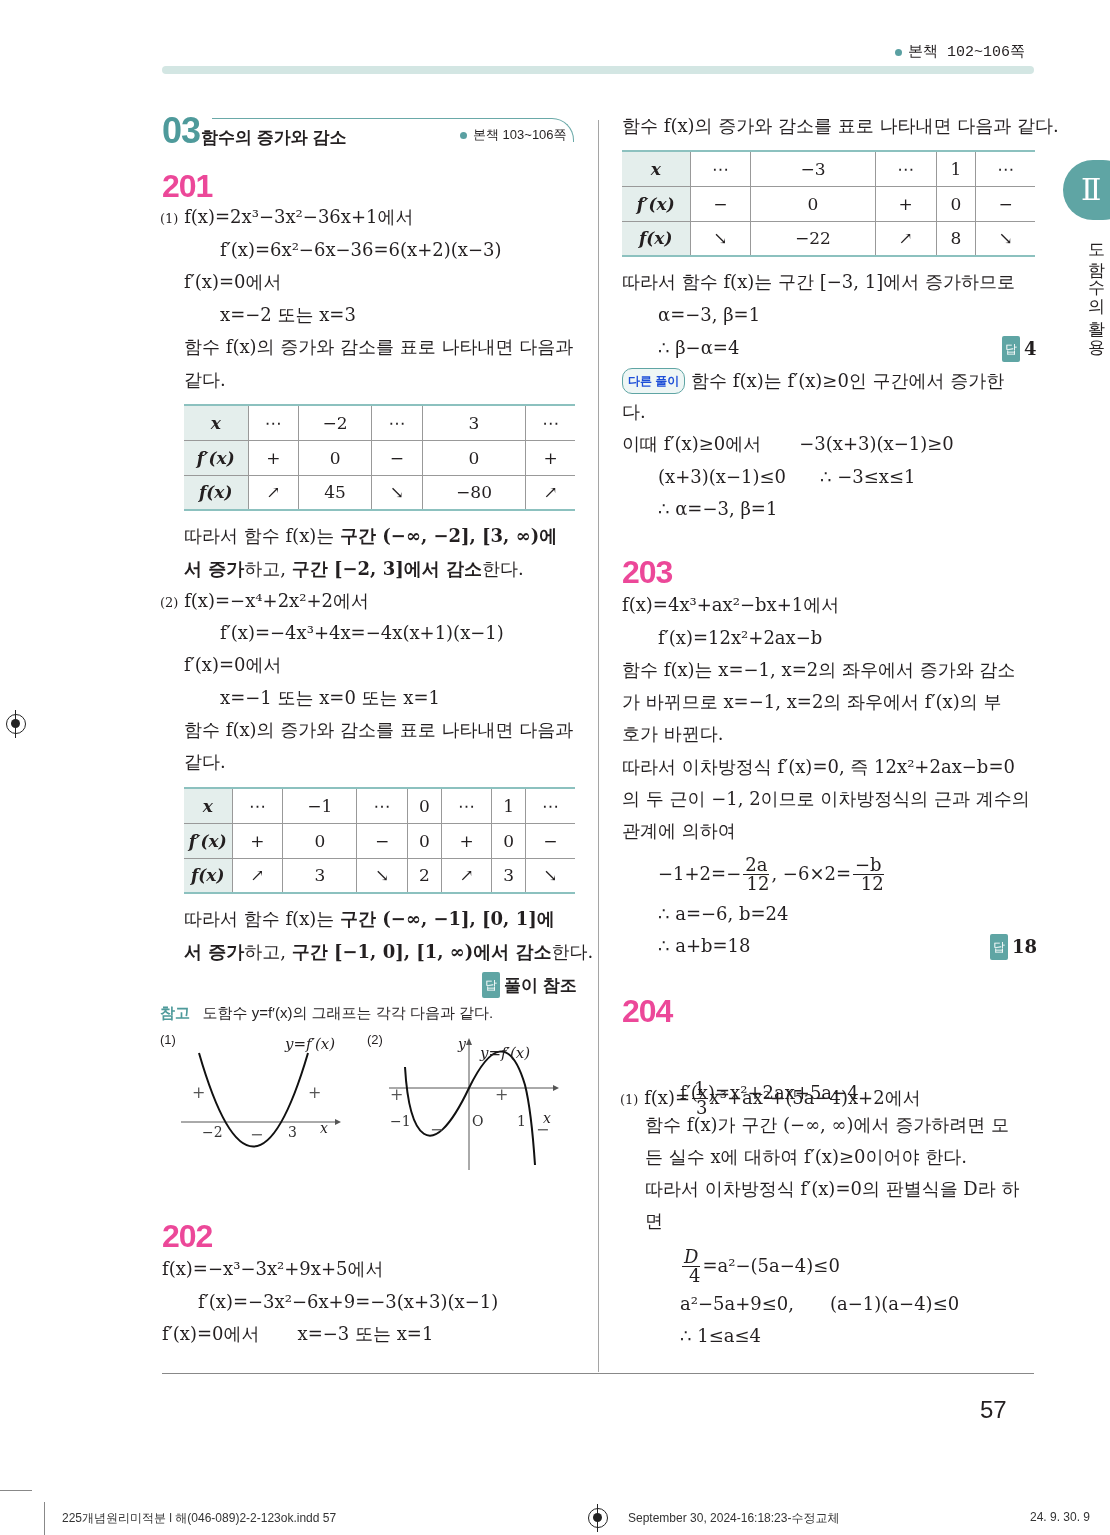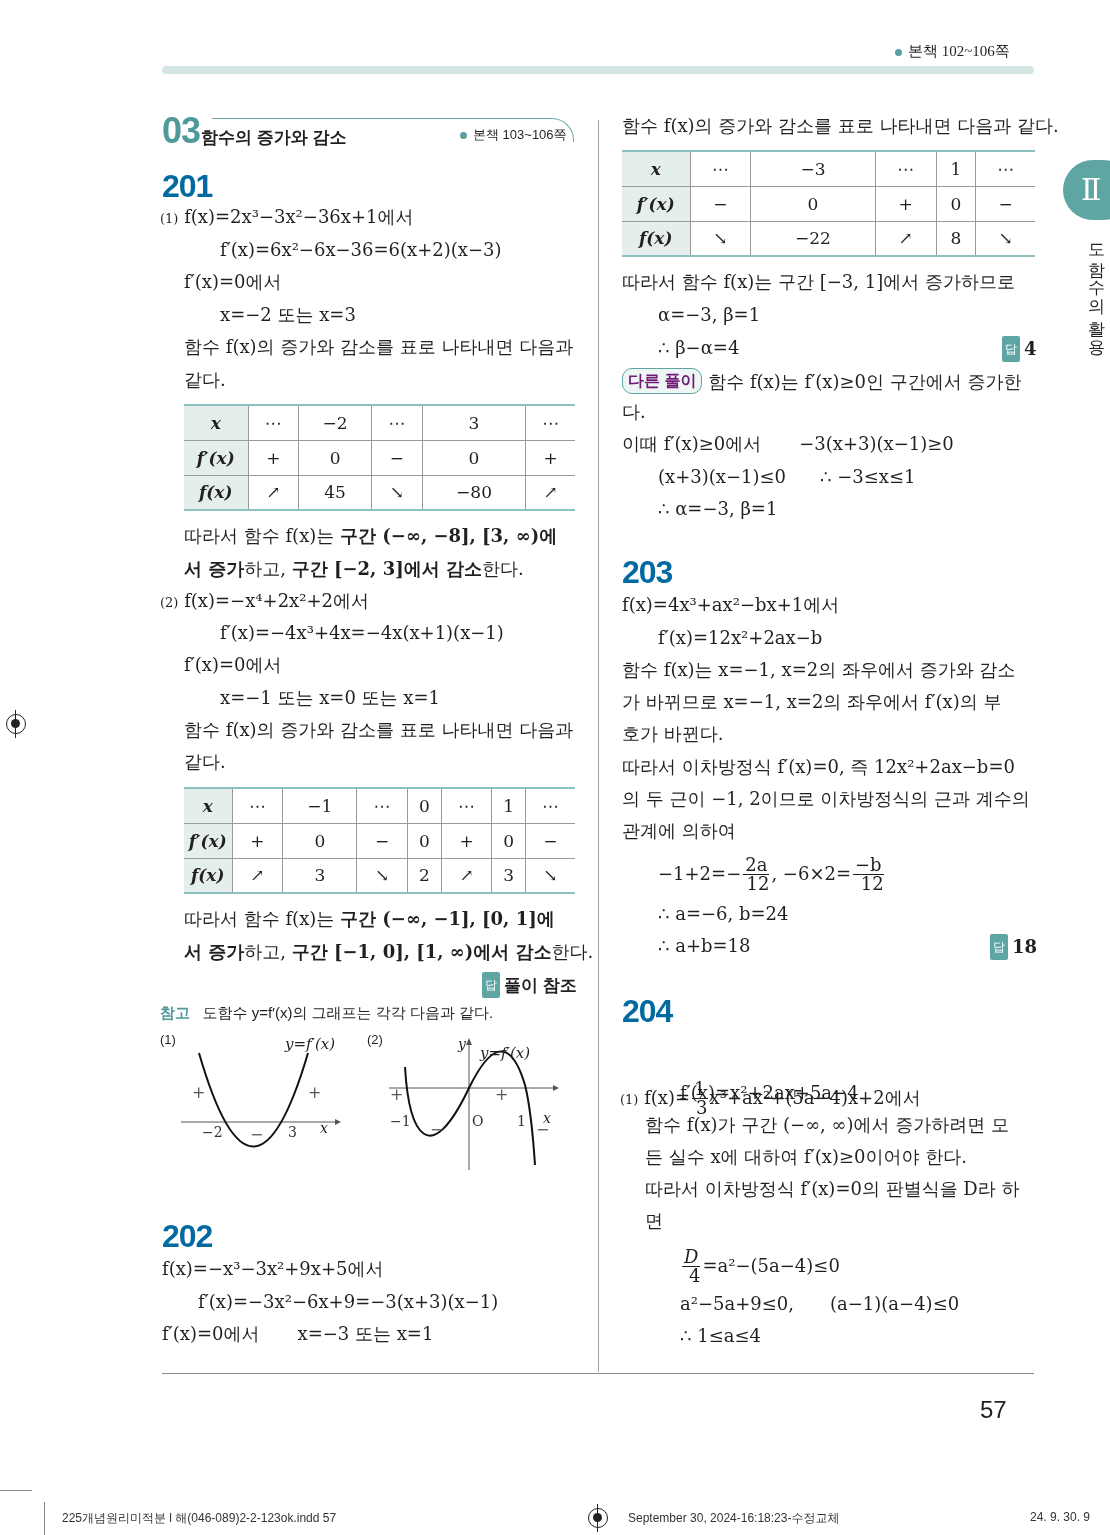--- a/index.html
+++ b/index.html
@@ -2,53 +2,53 @@
 <html><head>
 <meta charset="utf-8">
 <style>
   * { box-sizing: border-box; margin: 0; padding: 0; }
   html, body { width: 1110px; height: 1535px; background: #fff; overflow: hidden; }
   body { position: relative; font-family: "DejaVu Serif", "Liberation Serif", serif; color: #231f20; }
   .sans { font-family: "Liberation Sans", "DejaVu Sans", sans-serif; }
   .abs { position: absolute; }
 
   
-  .top-ref { position: absolute; top: 42px; left: 895px; font-size: 15px; font-family: Liberation Serif, serif; white-space: nowrap; }
+  .top-ref { position: absolute; top: 42px; left: 895px; font-size: 15px; font-family: Liberation Mono, monospace; white-space: nowrap; }
   .dot { display: inline-block; width: 7px; height: 7px; border-radius: 50%; background: #5aa0a2; vertical-align: middle; margin-right: 6px; }
   .top-bar { position: absolute; top: 66px; left: 162px; width: 872px; height: 8px; border-radius: 4px; background: #d3e6e3; }
 
   
   .side-tab { position: absolute; top: 160px; left: 1063px; width: 70px; height: 60px; border-radius: 30px; background: #5fa5a4; color: #fff; font-size: 30px; line-height: 60px; padding-left: 18px; font-family: "DejaVu Serif", serif; }
   .side-text { position: absolute; top: 232px; left: 1085px; writing-mode: vertical-rl; font-size: 17px; font-family: "Liberation Sans", sans-serif; letter-spacing: 1px; }
 
   
   .col-div { position: absolute; left: 598px; top: 120px; width: 1px; height: 1252px; background: #a5a5a5; }
   .bottom-rule { position: absolute; left: 162px; top: 1373px; width: 872px; height: 1px; background: #888; }
 
   
   .sec-num { position: absolute; left: 162px; top: 110px; font-size: 36px; font-weight: bold; font-family: "Liberation Sans", sans-serif; color: #4e9a9b; letter-spacing: -1px; }
   .sec-title { position: absolute; left: 201px; top: 126px; font-size: 17px; font-weight: bold; font-family: "Liberation Sans", sans-serif; }
   .sec-ref { position: absolute; left: 460px; top: 126px; font-size: 13px; font-family: "Liberation Sans", sans-serif; }
   .sec-line { position: absolute; left: 212px; top: 118px; width: 362px; height: 24px; border-top: 1.5px solid #6aa9a8; border-right: 1.5px solid #6aa9a8; border-top-right-radius: 22px; }
 
-  .pnum { position: absolute; font-size: 32px; font-weight: bold; font-family: "Liberation Sans", sans-serif; color: #0369a1; letter-spacing: -1px; }
+  .pnum { position: absolute; font-size: 32px; font-weight: bold; font-family: "Liberation Sans", sans-serif; color: #ec4899; letter-spacing: -1px; }
 
   .line { position: absolute; font-size: 18px; white-space: nowrap; line-height: 24px; }
   .line b { font-weight: bold; }
   .sm { font-size: 13px; }
 
   
   table.vt { position: absolute; border-collapse: collapse; font-size: 17px; border-top: 2px solid #8cc1bf; border-bottom: 2px solid #8cc1bf; }
   table.vt td { border-right: 1px solid #999; border-bottom: 1px solid #999; text-align: center; height: 35px; }
   table.vt tr:last-child td { border-bottom: none; }
   table.vt td:last-child { border-right: none; }
   table.vt td.hd { background: #e4eeec; font-weight: bold; font-style: italic; }
 
   .ans-tag { display: inline-block; background: #5fa5a4; color: #fff; font-size: 12px; padding: 1px 3px; border-radius: 2px; font-family: "Liberation Sans", sans-serif; vertical-align: 2px; margin-right: 4px; }
-  .alt-tag { display: inline-block; border: 1.5px solid #5fa5a4; color: #701a75; font-size: 16px; padding: 0 5px; border-radius: 10px; font-family: "Liberation Sans", sans-serif; font-weight: bold; vertical-align: 2px; background: #eef6f5; }
+  .alt-tag { display: inline-block; border: 1.5px solid #5fa5a4; color: #1d4ed8; font-size: 12px; padding: 0 5px; border-radius: 10px; font-family: "Liberation Sans", sans-serif; font-weight: bold; vertical-align: 2px; background: #eef6f5; }
   .ref-tag { color: #4e9a9b; font-weight: bold; font-family: "Liberation Sans", sans-serif; font-size: 15px; }
 
   .frac { display: inline-block; vertical-align: middle; text-align: right; line-height: 18px; margin: 0 2px; }
   .frac > span { display: block; }
   .frac > span.num { border-bottom: 1px solid #231f20; padding: 0 2px; }
 
   
   .page-no { position: absolute; left: 980px; top: 1396px; font-size: 24px; font-family: "Liberation Sans", sans-serif; }
   .slug { position: absolute; top: 1510px; font-size: 12px; font-family: "Liberation Sans", sans-serif; color: #333; white-space: nowrap; }
   .reg-mark { position: absolute; width: 20px; height: 20px; border: 1.5px solid #222; border-radius: 50%; }
@@ -102,21 +102,21 @@
         <td class="hd">f(x)</td>
         <td>↗</td>
         <td>45</td>
         <td>↘</td>
         <td>−80</td>
         <td>↗</td>
       </tr>
 </tbody>
   </table>
 
-<div class="line" style="left:184px;top:524px"><span>따라서 함수 f(x)는 </span><b>구간 (−∞, −8], [3, ∞)에</b></div>
+<div class="line" style="left:184px;top:524px"><span>따라서 함수 f(x)는 </span><b>구간 (−∞, −2], [3, ∞)에</b></div>
 <div class="line" style="left:184px;top:557px"><b>서 증가</b><span>하고, </span><b>구간 [−2, 3]에서 감소</b><span>한다.</span></div>
 
 <div class="line" style="left:160px;top:589px"><span class="sm">(2)</span> <span>f(x)=−x⁴+2x²+2에서</span></div>
 <div class="line" style="left:220px;top:621px">f′(x)=−4x³+4x=−4x(x+1)(x−1)</div>
 <div class="line" style="left:184px;top:653px">f′(x)=0에서</div>
 <div class="line" style="left:220px;top:686px">x=−1 또는 x=0 또는 x=1</div>
 <div class="line" style="left:184px;top:718px">함수 f(x)의 증가와 감소를 표로 나타내면 다음과</div>
 <div class="line" style="left:184px;top:750px">같다.</div>
 
 <table class="vt" style="left:184px;top:787px;width:391px">

